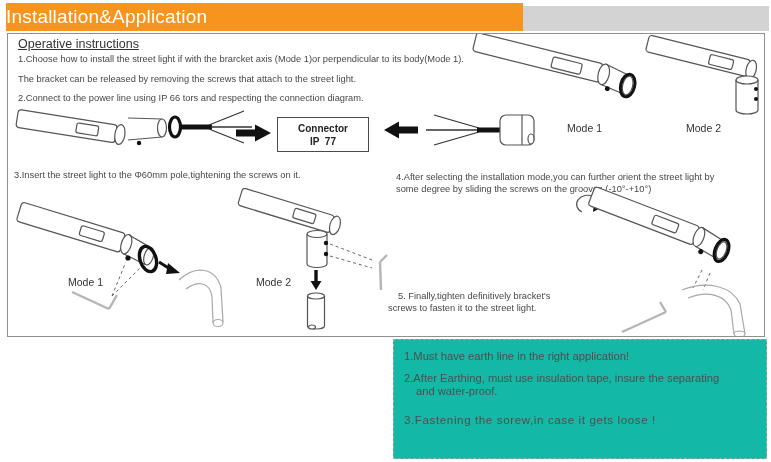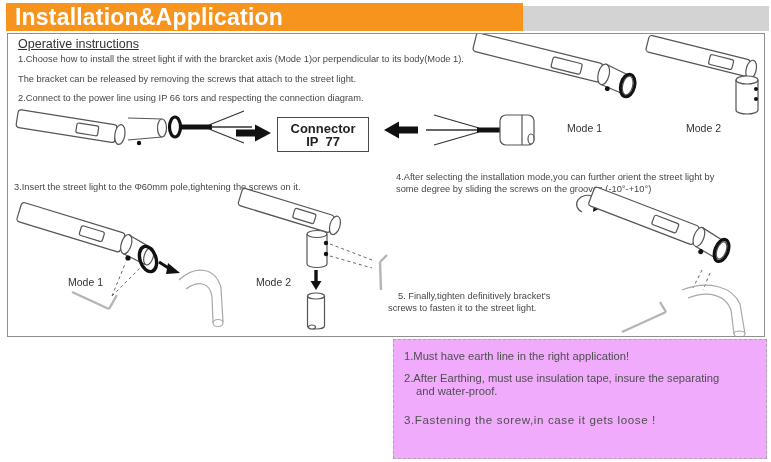--- a/index.html
+++ b/index.html
@@ -1,50 +1,50 @@
 <!DOCTYPE html>
 <html><head>
 <meta charset="utf-8">
 <style>
   html,body{margin:0;padding:0;background:#fff;}
   .page{position:relative;width:771px;height:462px;background:#fff;overflow:hidden;
         font-family:"Liberation Sans","DejaVu Sans",sans-serif;color:#3f3f3f;}
   .abs{position:absolute;}
   .banner{left:6px;top:3px;width:517px;height:28px;background:#F7941E;display:flex;align-items:center;}
-  .banner-title{color:#fff;font-weight:bold;font-size:23px;padding-left:9px;letter-spacing:.2px;white-space:nowrap;}
+  .banner-title{color:#fff;font-weight:normal;font-size:19px;padding-left:0;letter-spacing:.2px;white-space:nowrap;}
   .banner-gray{left:523px;top:6px;width:246px;height:25px;background:#D3D3D3;}
   .mainbox{left:7px;top:33px;width:756px;height:302px;border:1.5px solid #8f8f8f;background:#fff;}
   .h-op{left:18px;top:37px;font-size:12.5px;color:#333;white-space:nowrap;text-decoration:underline;}
   .tline{font-size:9.3px;color:#474747;white-space:nowrap;}
   .modelabel{font-size:10.5px;color:#333;white-space:nowrap;}
   .connector{left:277px;top:117px;width:90px;height:33px;border:1.5px solid #4a4a4a;background:#fff;
              display:flex;flex-direction:column;align-items:center;justify-content:center;}
-  .connector div{font-size:13px;font-weight:bold;color:#222;line-height:13px;white-space:pre;}
-  .notesbox{left:393px;top:339px;width:372px;height:118px;border:1.3px dashed #a8a8a8;background:#f0abfc;}
+  .connector div{font-size:10px;font-weight:bold;color:#222;line-height:13px;white-space:pre;}
+  .notesbox{left:393px;top:339px;width:372px;height:118px;border:1.3px dashed #a8a8a8;background:#14b8a6;}
   .note{position:absolute;left:10px;font-size:11.2px;color:#4f4f4f;white-space:nowrap;}
   .note.spaced{letter-spacing:.6px;font-size:11.6px;}
   svg{display:block;}
 </style>
 </head>
 <body>
 
 <div class="page">
 
   <div class="abs banner">
     <span class="banner-title">Installation&amp;Application</span>
   </div>
   <div class="abs banner-gray"></div>
 
   <div class="abs mainbox"></div>
 
   <div class="abs h-op">Operative instructions</div>
   <div class="abs tline" style="left:18px;top:54px;">1.Choose how to install the street light if with the brarcket axis (Mode 1)or perpendicular to its body(Mode 1).</div>
   <div class="abs tline" style="left:18px;top:74px;">The bracket can be released by removing the screws that attach to the street light.</div>
   <div class="abs tline" style="left:18px;top:93px;">2.Connect to the power line using IP 66 tors and respecting the connection diagram.</div>
-  <div class="abs tline" style="left:14px;top:170px;margin-top:12px;">3.Insert the street light to the Φ60mm pole,tightening the screws on it.</div>
+  <div class="abs tline" style="left:14px;top:170px;">3.Insert the street light to the Φ60mm pole,tightening the screws on it.</div>
   <div class="abs tline" style="left:396px;top:172px;">4.After selecting the installation mode,you can further orient the street light by</div>
   <div class="abs tline" style="left:396px;top:184px;">some degree by sliding the screws on the grooves.(-10°-+10°)</div>
   <div class="abs tline" style="left:398px;top:291px;">5. Finally,tighten definitively bracket's</div>
   <div class="abs tline" style="left:388px;top:303px;text-align:center;">screws to fasten it to the street light.</div>
 
   <svg class="abs" style="left:462px;top:34px;" width="200" height="95" viewBox="0 0 200 95">
     <g transform="rotate(14 90 45)" stroke="#555" fill="#fff" stroke-width="1.2">
       <rect x="6" y="18" width="130" height="19" rx="3"></rect>
       <rect x="86" y="23" width="30" height="11" rx="2"></rect>
       <ellipse cx="139" cy="28" rx="5.5" ry="10.5"></ellipse>

